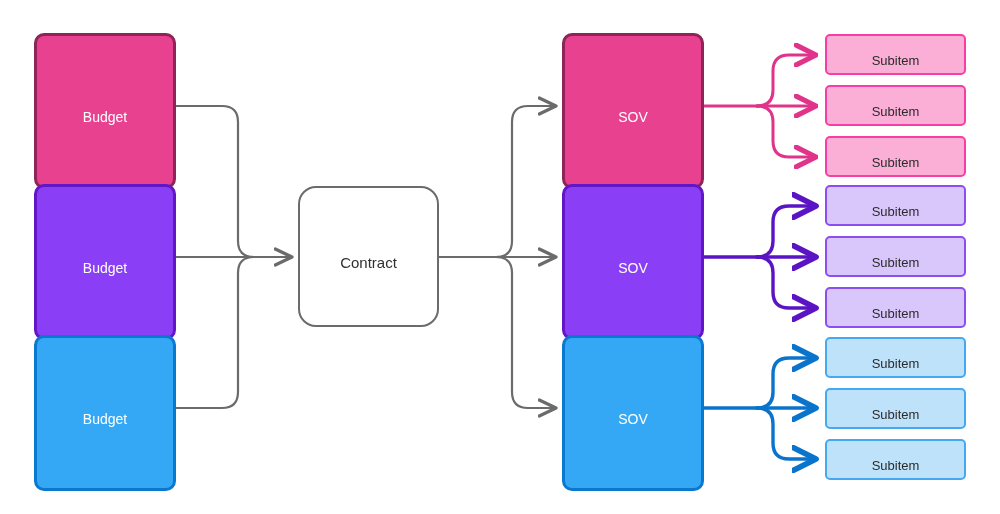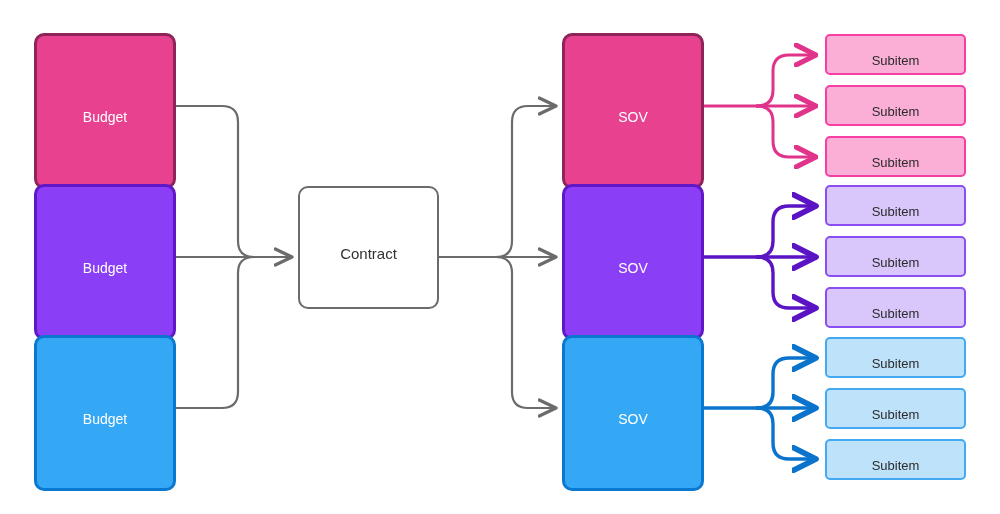--- a/index.html
+++ b/index.html
@@ -46,22 +46,22 @@
     height: 156px;
     border-radius: 10px;
     border-width: 3px;
   }
   .budget-box .node-label, .sov-box .node-label {
     color: #ffffff;
     font-size: 14px;
   }
   .contract-box {
     width: 141px;
-    height: 123px;
-    border-radius: 10px;
+    height: 141px;
+    border-radius: 18px;
     border-width: 2.5px;
     border-color: #6b6b6b;
     background: #ffffff;
   }
   .contract-box .node-label {
     color: #303030;
     font-size: 15px;
   }
   .subitem-box {
     width: 141px;

